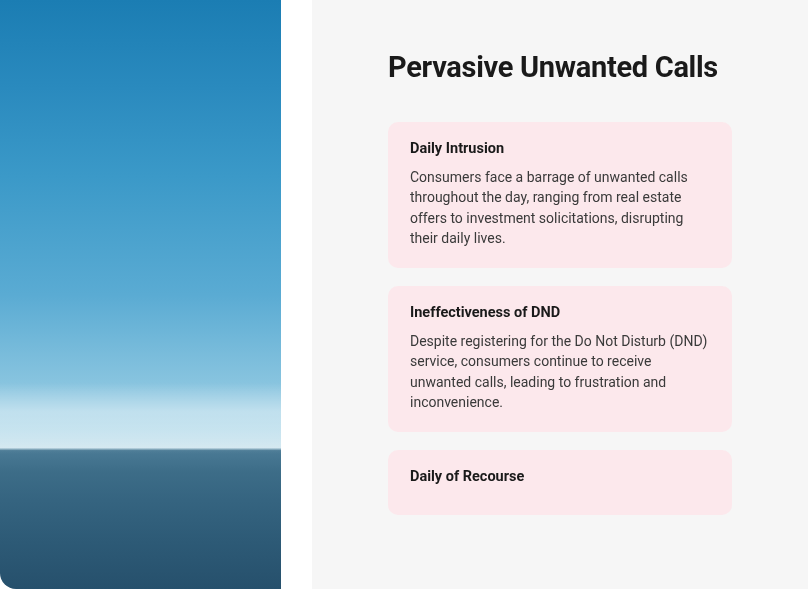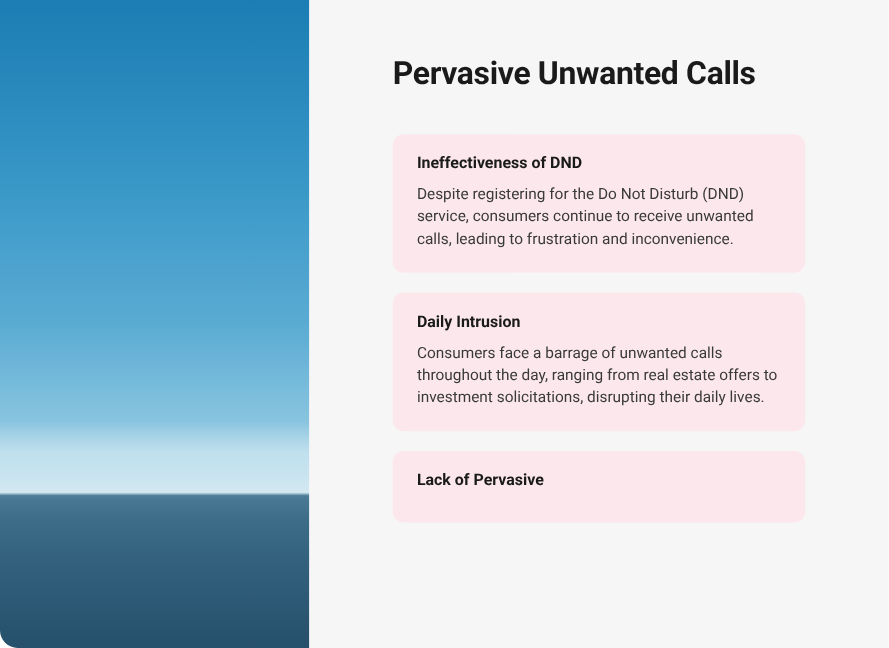--- a/index.html
+++ b/index.html
@@ -1,18 +1,19 @@
 <!DOCTYPE html>
 <html><head>
   <meta charset="utf-8">
   <style>
     * {
       margin: 0;
       padding: 0;
       box-sizing: border-box;
+      gap: 31px;
     }
     body {
       font-family: -apple-system, BlinkMacSystemFont, 'Segoe UI', Roboto, Helvetica, Arial, sans-serif;
       background: #ffffff;
       width: 808px;
       height: 589px;
       overflow: hidden;
     }
     .container {
       display: flex;
@@ -86,26 +87,26 @@
   </style>
 </head>
 <body>
 
 <div class="container">
   <div class="image-panel"></div>
   <div class="content-panel">
     <h1 class="page-title">Pervasive Unwanted Calls</h1>
 
     <div class="card">
+      <div class="card-title">Daily Intrusion</div>
+      <div class="card-body">Consumers face a barrage of unwanted calls throughout the day, ranging from real estate offers to investment solicitations, disrupting their daily lives.</div>
+    </div>
+
+    <div class="card">
       <div class="card-title">Ineffectiveness of DND</div>
       <div class="card-body">Despite registering for the Do Not Disturb (DND) service, consumers continue to receive unwanted calls, leading to frustration and inconvenience.</div>
     </div>
 
     <div class="card">
-      <div class="card-title">Daily Intrusion</div>
-      <div class="card-body">Consumers face a barrage of unwanted calls throughout the day, ranging from real estate offers to investment solicitations, disrupting their daily lives.</div>
-    </div>
-
-    <div class="card">
-      <div class="card-title">Lack of Pervasive</div>
+      <div class="card-title">Daily of Recourse</div>
     </div>
   </div>
 </div>
 
 </body></html>

